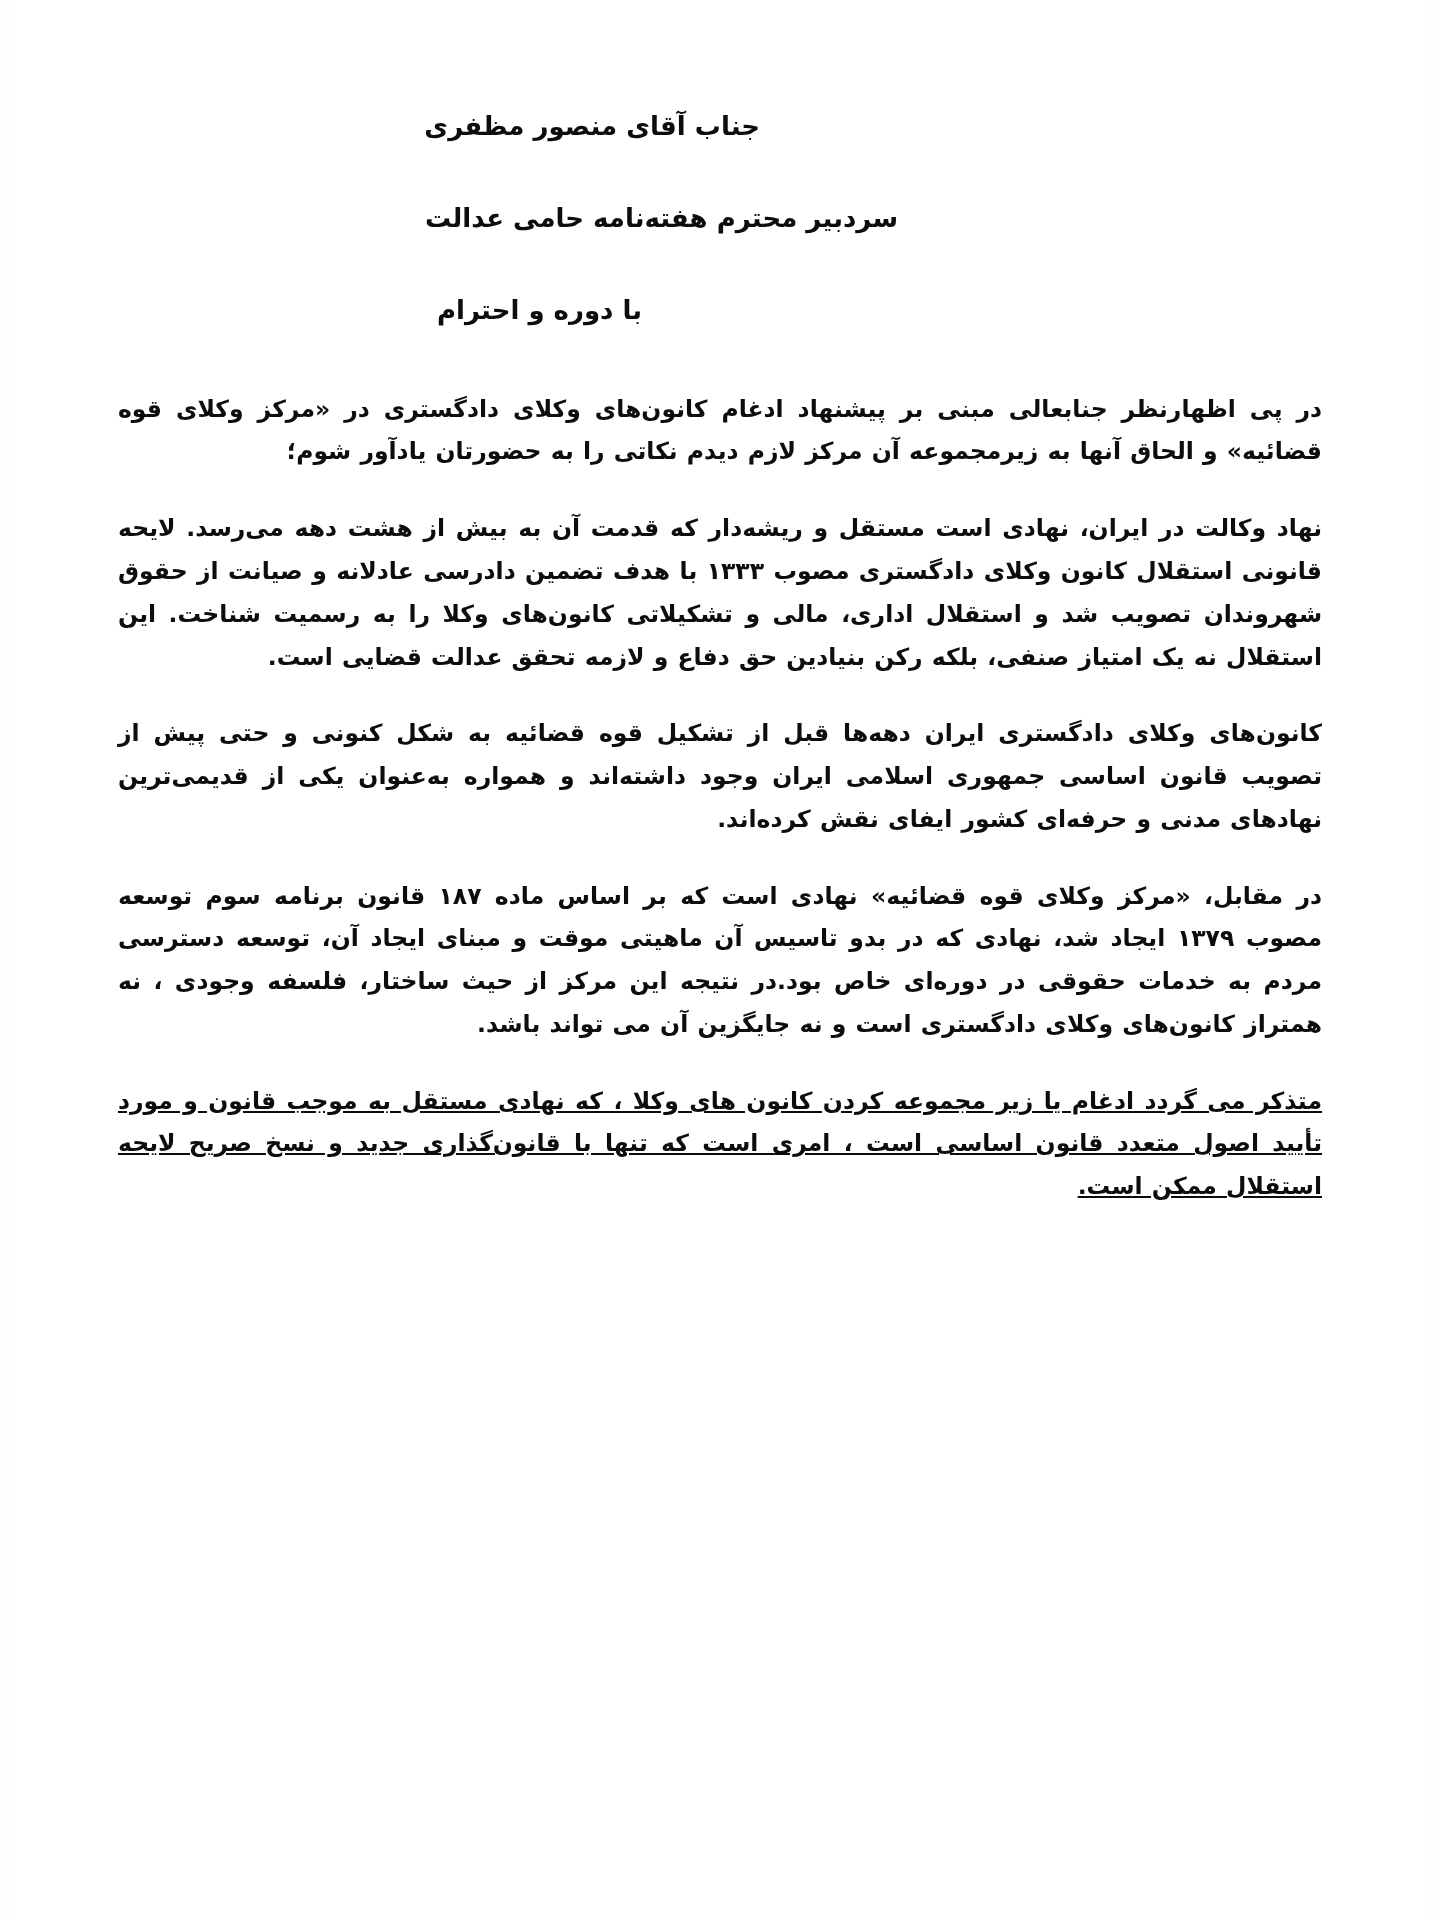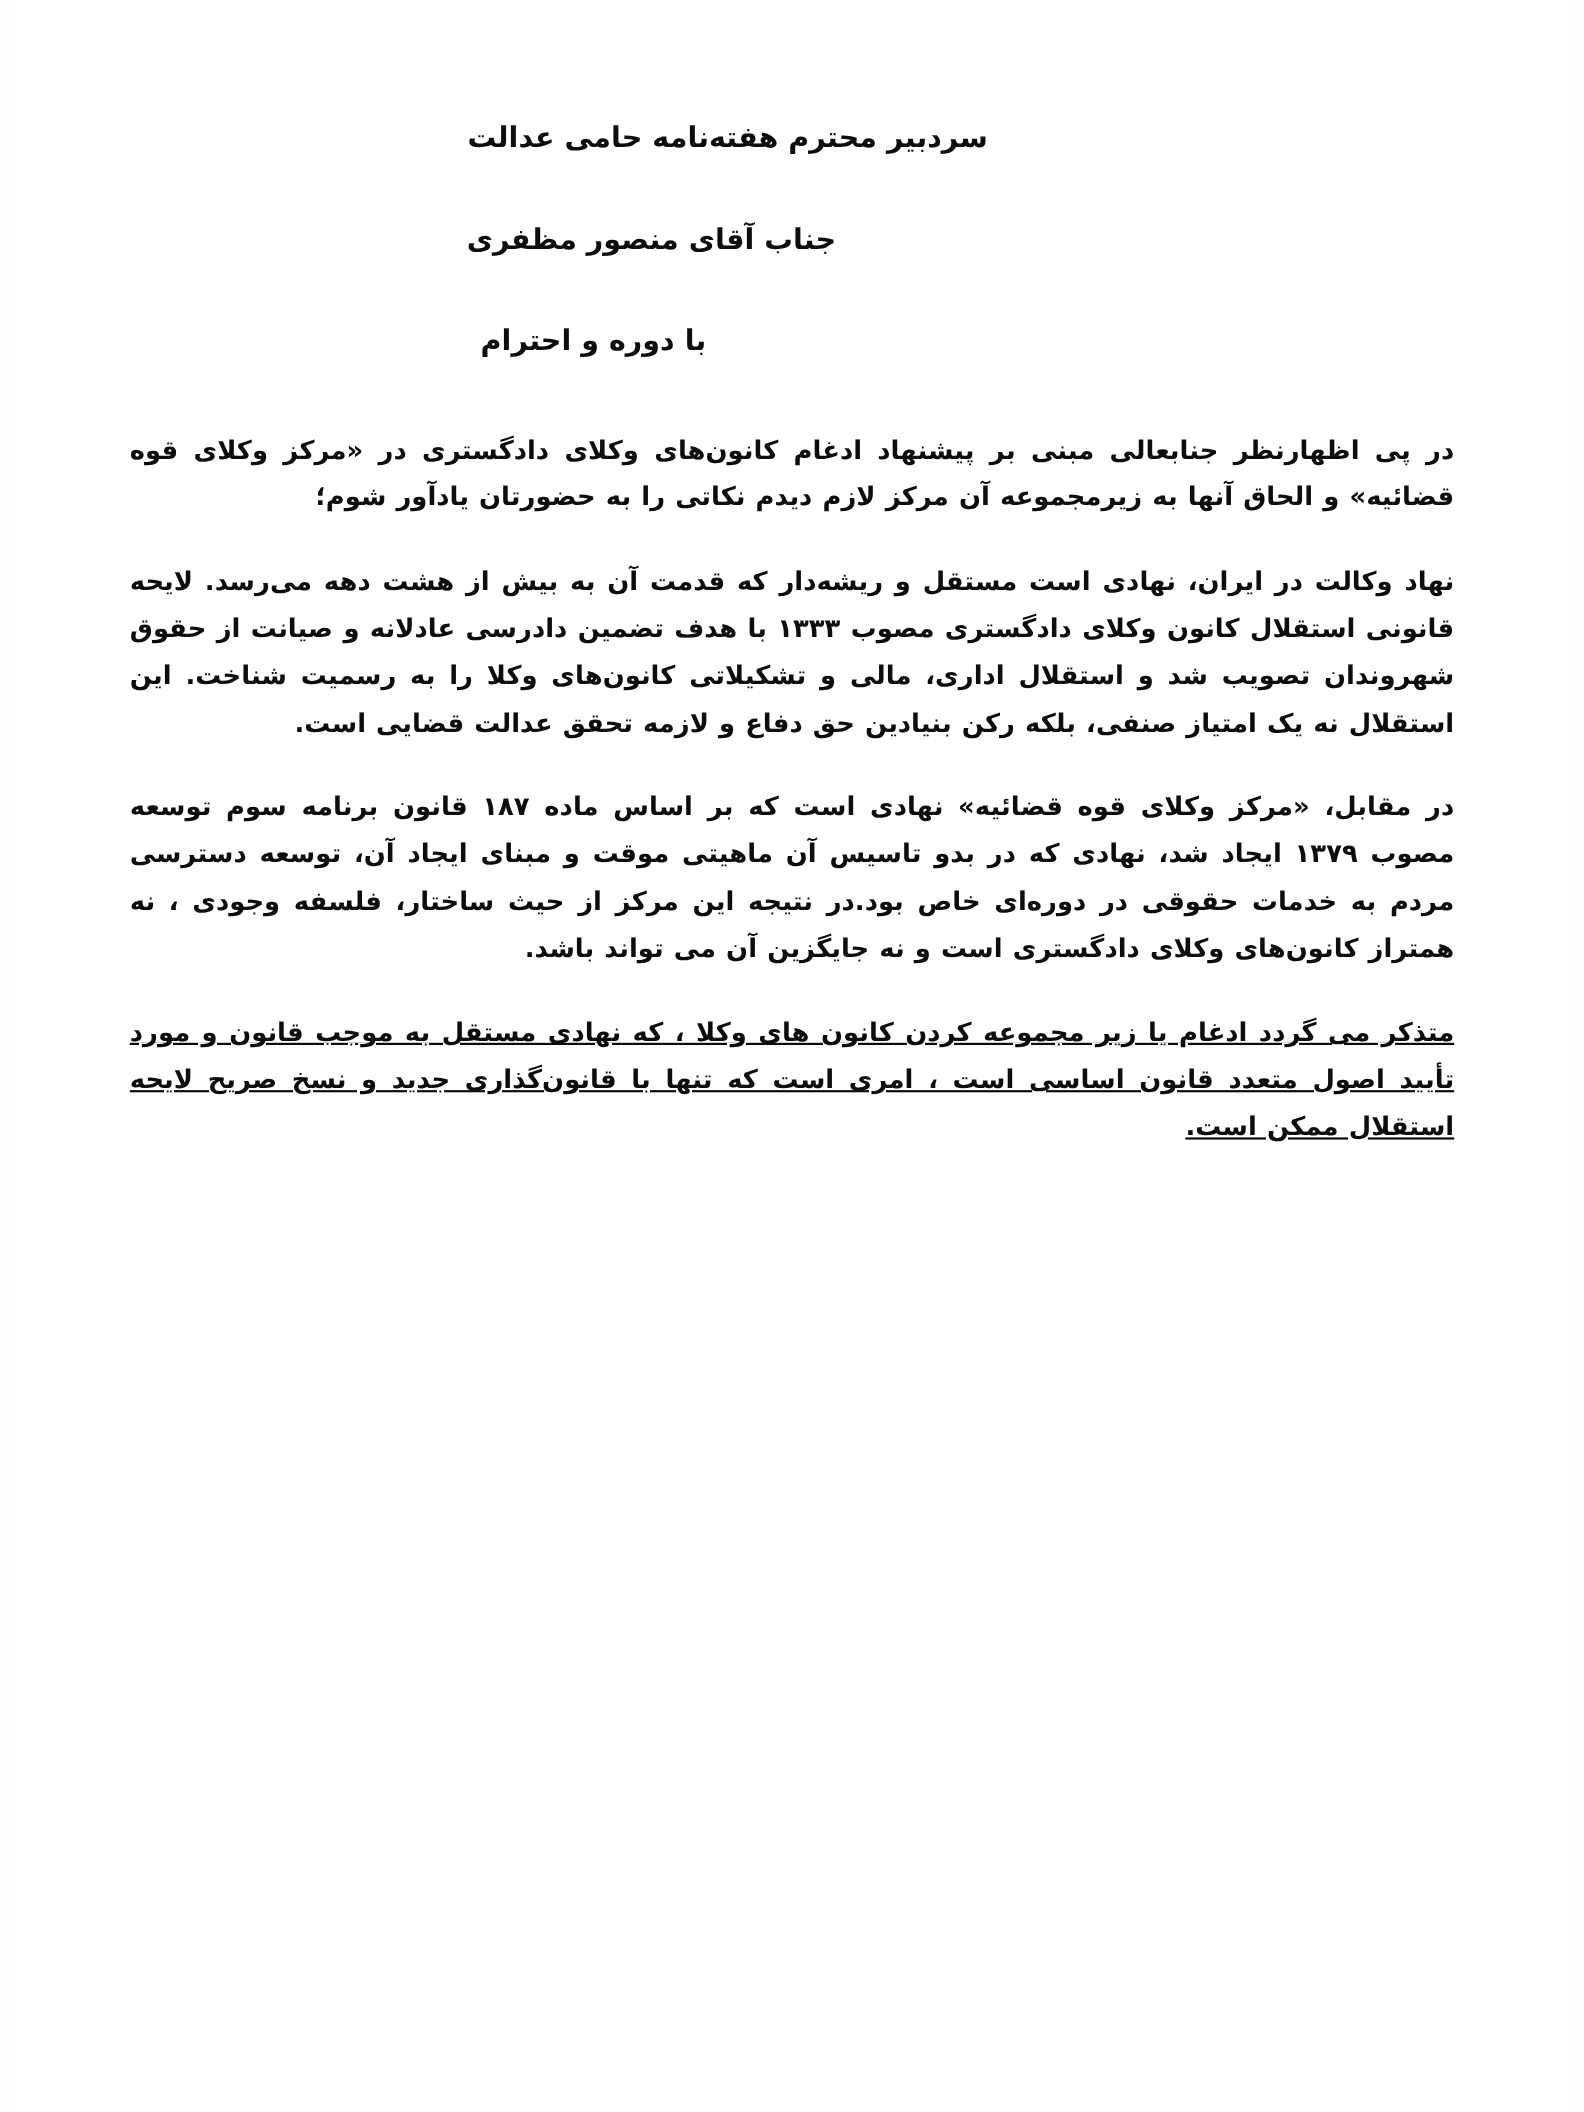--- a/index.html
+++ b/index.html
@@ -75,26 +75,27 @@
 <body>
 
 <div class="page">
 
   <div class="page-edge-right"></div>
   <div class="page-edge-left"></div>
 
   <div class="letter-body">
 
     <div class="salutation-block">
+      <p class="salutation-line indent-1">جناب آقای منصور مظفری</p>
       <p class="salutation-line indent-2">سردبیر محترم هفته‌نامه حامی عدالت</p>
-      <p class="salutation-line indent-1">جناب آقای منصور مظفری</p>
       <p class="salutation-line indent-3">با دوره و احترام</p>
     </div>
 
     <div class="paragraphs-block">
       <p class="para gap-large">در پی اظهارنظر جنابعالی مبنی بر پیشنهاد ادغام کانون‌های وکلای دادگستری در «مرکز وکلای قوه قضائیه» و الحاق آنها به زیرمجموعه آن مرکز لازم دیدم نکاتی را به حضورتان یادآور شوم؛</p>
       <p class="para gap-large">نهاد وکالت در ایران، نهادی است مستقل و ریشه‌دار که قدمت آن به بیش از هشت دهه می‌رسد. لایحه قانونی استقلال کانون وکلای دادگستری مصوب ۱۳۳۳ با هدف تضمین دادرسی عادلانه و صیانت از حقوق شهروندان تصویب شد و استقلال اداری، مالی و تشکیلاتی کانون‌های وکلا را به رسمیت شناخت. این استقلال نه یک امتیاز صنفی، بلکه رکن بنیادین حق دفاع و لازمه تحقق عدالت قضایی است.</p>
+      <p class="para gap-large">کانون‌های وکلای دادگستری ایران دهه‌ها قبل از تشکیل قوه قضائیه به شکل کنونی و حتی پیش از تصویب قانون اساسی جمهوری اسلامی ایران وجود داشته‌اند و همواره به‌عنوان یکی از قدیمی‌ترین نهادهای مدنی و حرفه‌ای کشور ایفای نقش کرده‌اند.</p>
       <p class="para gap-large">در مقابل، «مرکز وکلای قوه قضائیه» نهادی است که بر اساس ماده ۱۸۷ قانون برنامه سوم توسعه مصوب ۱۳۷۹ ایجاد شد، نهادی که در بدو تاسیس آن ماهیتی موقت و مبنای ایجاد آن، توسعه دسترسی مردم به خدمات حقوقی در دوره‌ای خاص بود.در نتیجه این مرکز از حیث ساختار، فلسفه وجودی ، نه همتراز کانون‌های وکلای دادگستری است و نه جایگزین آن می تواند باشد.</p>
       <p class="para">متذکر می گردد ادغام یا زیر مجموعه کردن کانون های وکلا ، که نهادی مستقل به موجب قانون و مورد تأیید اصول متعدد قانون اساسی است ، امری است که تنها با قانون‌گذاری جدید و نسخ صریح لایحه استقلال ممکن است.</p>
     </div>
 
   </div>
 </div>
 
 </body></html>

